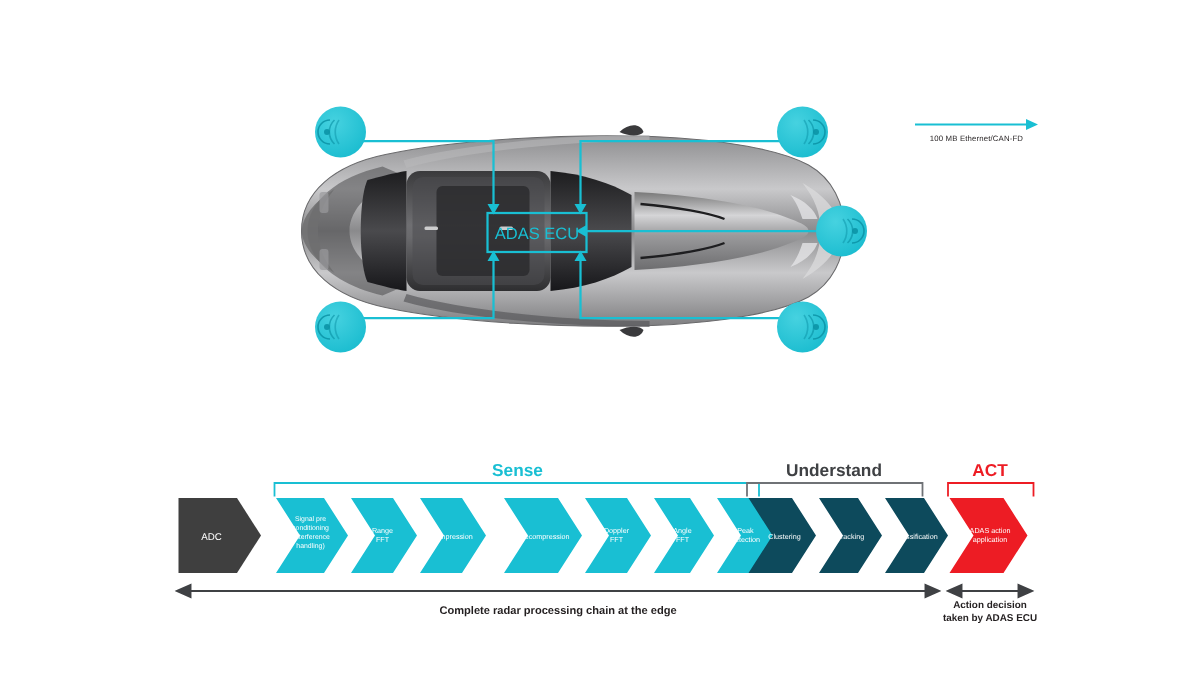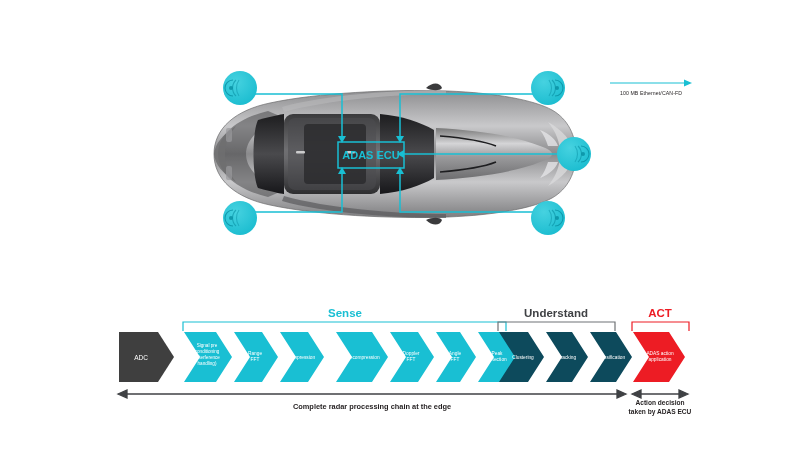--- a/index.html
+++ b/index.html
@@ -14,21 +14,21 @@
 
   
   .legend{position:absolute;left:606px;top:78px;width:90px;text-align:center;}
   .legend svg{display:block;}
   .legend-label{
     font-size:5.2px;color:#231f20;letter-spacing:.1px;
     margin-top:2px;white-space:nowrap;font-weight:400;
   }
 
   
-  .car-wrap{position:absolute;left:196px;top:58px;width:410px;height:194px;font-weight:bold;}
+  .car-wrap{position:absolute;left:183px;top:58px;width:410px;height:194px;}
   .car-wrap svg{display:block;}
 
   
   .pipeline{position:absolute;left:0px;top:300px;width:800px;height:125px;}
   .pipeline svg{display:block;}
 
   .grp-title{
     font-weight:bold;font-family:"Liberation Sans",sans-serif;
   }
   .chev-label{

